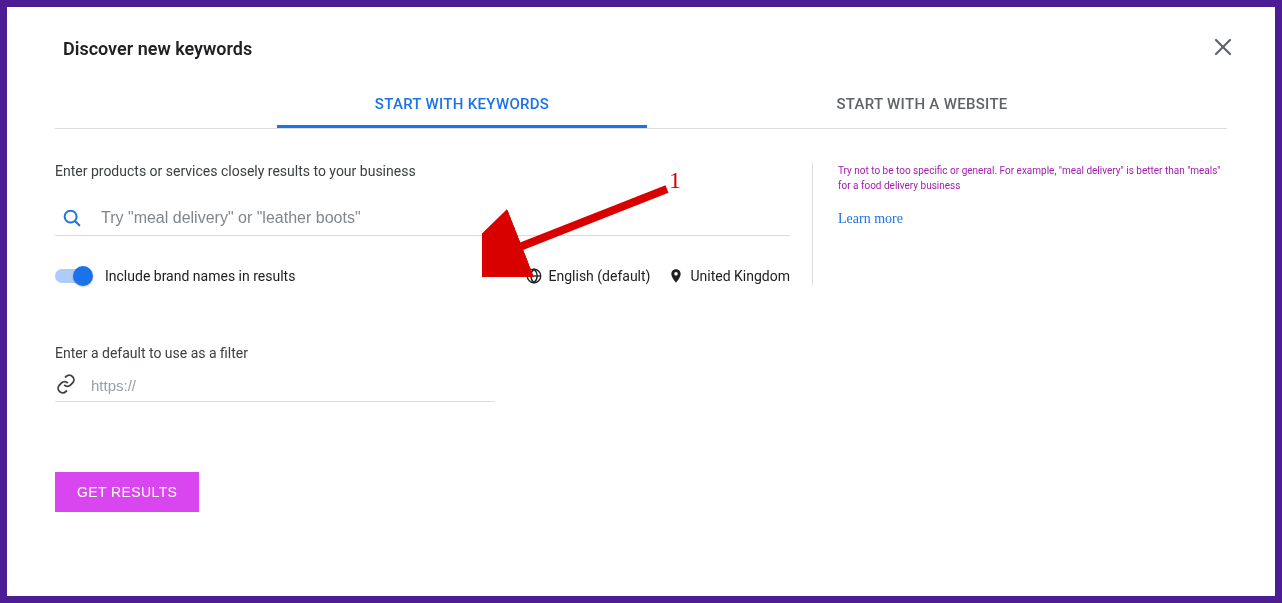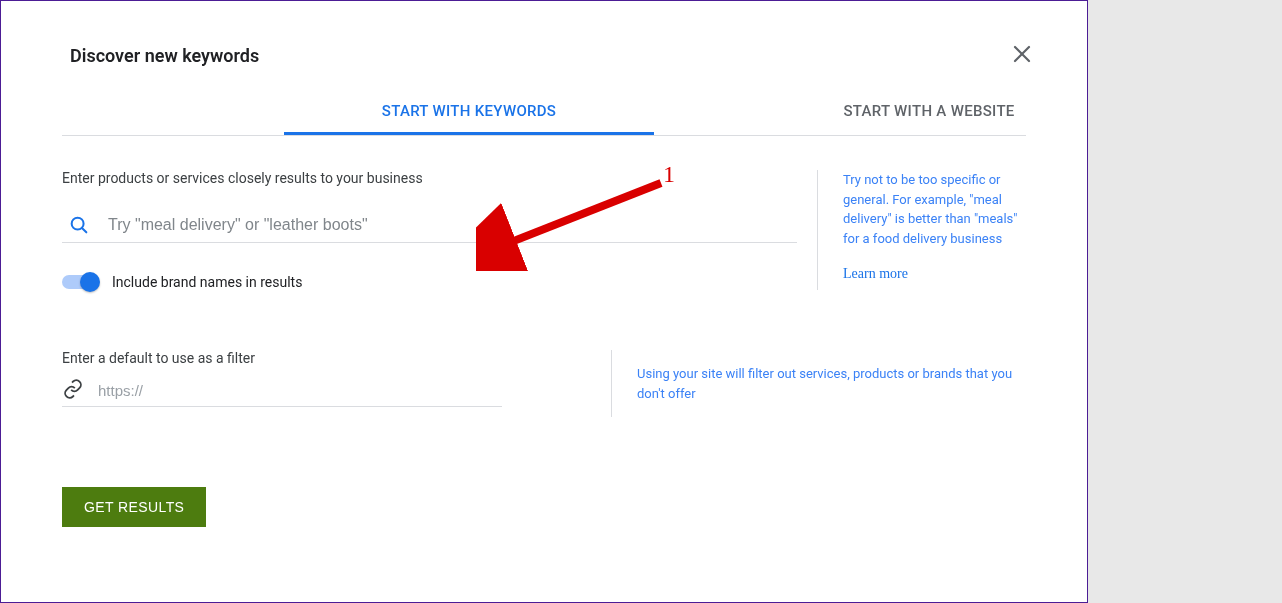--- a/index.html
+++ b/index.html
@@ -4,27 +4,27 @@
 <style>
   html, body {
     margin: 0;
     padding: 0;
     font-family: Roboto, Arial, sans-serif;
     background: #e8e8e8;
     color: #3c4043;
     font-size: 14px;
   }
   .page {
-    width: 1088px;
+    width: 1282px;
     height: 603px;
     background: #fff;
-    border: 1px solid #4c1d95;
+    border: 7px solid #4c1d95;
     box-sizing: border-box;
     position: relative;
-    padding: 13px;
+    padding: 0;
   }
   .header {
     display: flex;
     justify-content: space-between;
     align-items: center;
     padding: 28px 40px 18px 56px;
   }
   .title {
     font-size: 18px;
     font-weight: 600;
@@ -131,22 +131,22 @@
     box-shadow: 0 1px 2px rgba(0,0,0,.25);
   }
   .lang-loc {
     display:flex;
     align-items:center;
     gap:6px;
     color:#202124;
   }
   .ic { display:inline-flex; align-items:center; }
   .help-text {
-    color:#3b82f6;
-    font-size:13px;
+    color:#a21caf;
+    font-size:10px;
     line-height:1.5;
   }
   .learn-more {
     display:inline-block;
     margin-top:18px;
     color:#1a73e8;
     font-size:14px;
     cursor:pointer;
     font-family:Liberation Serif, serif;
   }
@@ -175,21 +175,21 @@
     border:none;
     outline:none;
     font-size:15px;
     color:#3c4043;
   }
   .domain-input::placeholder{ color:#9aa0a6; }
   .cta {
     margin: 70px 0 0 48px;
     display:inline-block;
     padding: 12px 22px;
-    background:#4d7c0f;
+    background:#d946ef;
     color:#fff;
     font-weight:500;
     letter-spacing:.4px;
     font-size:14px;
     border:none;
     cursor:default;
   }
 
   
   .annotation {
@@ -240,20 +240,37 @@
         </span>
         <input class="search-input" type="text" placeholder="Try &quot;meal delivery&quot; or &quot;leather boots&quot;" style="">
       </div>
       <div class="options-row">
         <div class="toggle-wrap">
           <div class="toggle">
             <div class="toggle-knob"></div>
           </div>
           <span>Include brand names in results</span>
         </div>
+        <div class="lang-loc">
+          <span class="ic">
+            <svg width="18" height="18" viewBox="0 0 24 24" fill="none" stroke="#202124" stroke-width="1.8">
+              <circle cx="12" cy="12" r="9"></circle>
+              <path d="M3 12h18"></path>
+              <path d="M12 3c2.8 2.5 4.2 6 4.2 9s-1.4 6.5-4.2 9c-2.8-2.5-4.2-6-4.2-9s1.4-6.5 4.2-9z"></path>
+            </svg>
+          </span>
+          <span>English (default)</span>
+          <span style="width:6px"></span>
+          <span class="ic">
+            <svg width="16" height="16" viewBox="0 0 24 24" fill="#202124">
+              <path d="M12 2C8.13 2 5 5.13 5 9c0 5.25 7 13 7 13s7-7.75 7-13c0-3.87-3.13-7-7-7zm0 9.5A2.5 2.5 0 1 1 12 6a2.5 2.5 0 0 1 0 5.5z"></path>
+            </svg>
+          </span>
+          <span>United Kingdom</span>
+        </div>
       </div>
     </div>
     <div class="right">
       <div class="help-text">Try not to be too specific or general. For example, "meal delivery" is better than "meals" for a food delivery business</div>
       <span class="learn-more">Learn more</span>
     </div>
   </div>
 
   <div class="section2">
     <div class="left2">
@@ -261,23 +278,20 @@
       <div class="domain-row">
         <span class="ic">
           <svg width="22" height="22" viewBox="0 0 24 24" fill="none" stroke="#3c4043" stroke-width="2">
             <path d="M10 13a5 5 0 0 0 7.07 0l2.12-2.12a5 5 0 0 0-7.07-7.07L11 5"></path>
             <path d="M14 11a5 5 0 0 0-7.07 0l-2.12 2.12a5 5 0 0 0 7.07 7.07L13 19"></path>
           </svg>
         </span>
         <input class="domain-input" type="text" placeholder="https://" style="">
       </div>
     </div>
-    <div class="right2">
-      <div class="help-text">Using your site will filter out services, products or brands that you don't offer</div>
-    </div>
   </div>
 
   <button class="cta" disabled="">GET RESULTS</button>
 
   
   <svg class="annotation" width="200" height="100">
     <defs>
       <marker id="arrowhead" markerWidth="12" markerHeight="10" refX="2" refY="5" orient="auto">
         <polygon points="0 0, 12 5, 0 10" fill="#d90000"></polygon>
       </marker>

